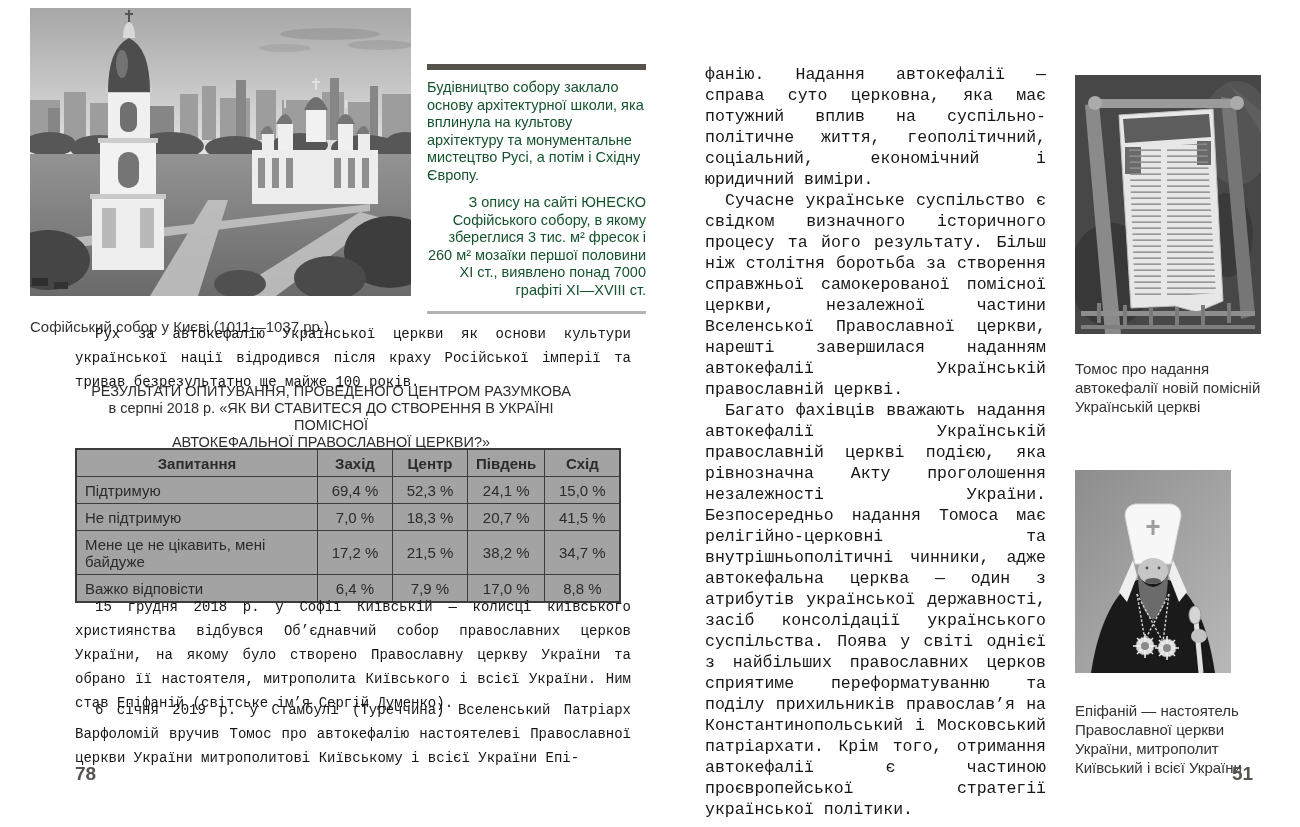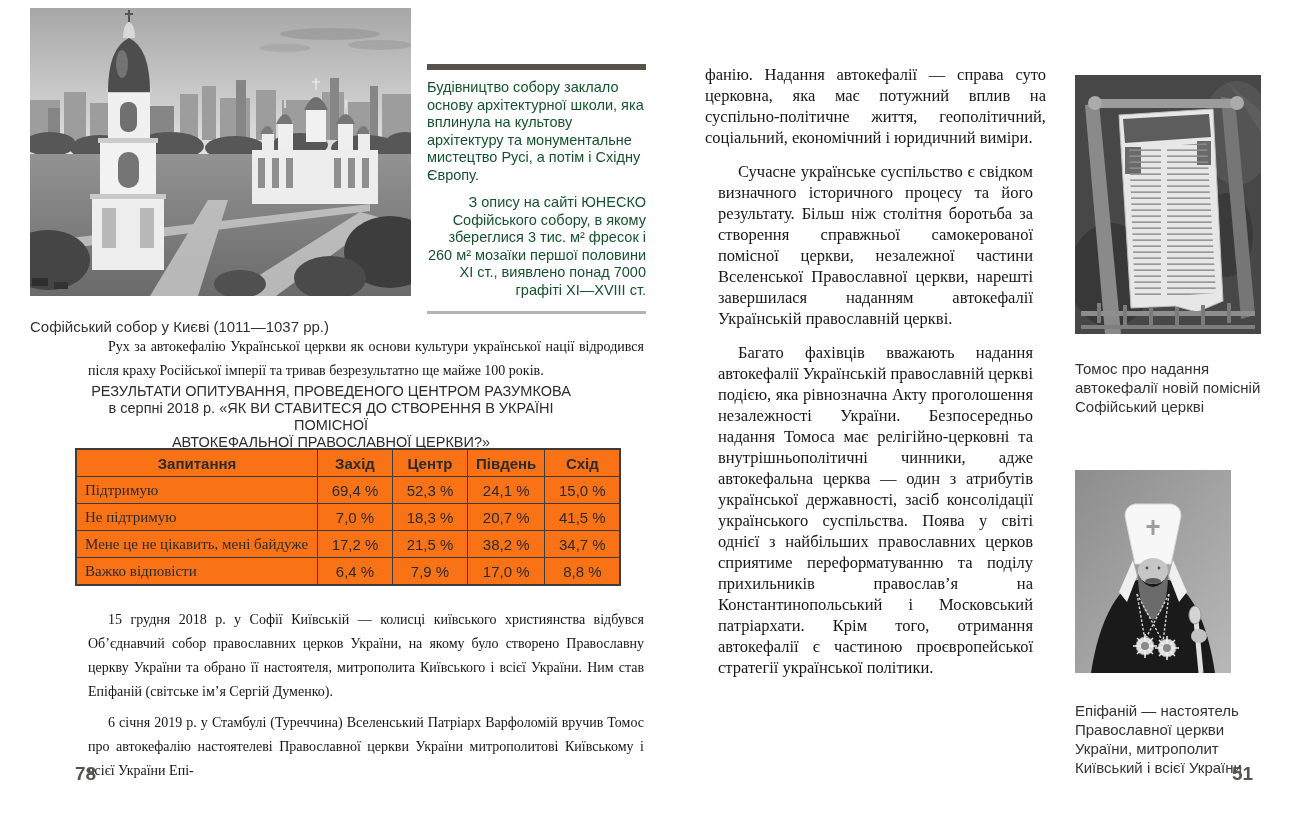--- a/index.html
+++ b/index.html
@@ -1,39 +1,39 @@
 <!DOCTYPE html>
 <html><head>
 <meta charset="utf-8">
 <style>
   html,body { margin:0; padding:0; background:#ffffff; }
   .spread {
     position:relative; width:1300px; height:827px; background:#ffffff;
     font-family:"Liberation Sans", sans-serif; color:#2e2e2e; overflow:hidden;
   }
   .abs { position:absolute; }
-  .serif { font-family:Liberation Serif, serif; color:#161616; }
+  .serif { font-family:Liberation Mono, monospace; color:#161616; }
   .just { text-align:justify; }
   .body-left { font-size:14px; line-height:24px; }
   .body-right { font-size:16.5px; line-height:21px; }
-  .indent { text-indent:20px; margin:13px; }
+  .indent { text-indent:20px; margin:0; }
   .noindent { text-indent:0; margin:0; }
   .caption { font-size:15px; line-height:19px; color:#333333;margin-top:17px; }
   .sidebar-box { width:219px; font-size:14.5px; line-height:17.5px; color:#14532d; }
   .sidebar-bar { height:6px; background:#57524c; margin-bottom:9px; }
   .sidebar-rule { height:3px; background:#b3b3b3; margin-top:12px; }
   .sidebar-quote { text-align:right; margin-top:10px; }
   .tbl-title { width:512px; text-align:center; font-size:14.5px; line-height:17px; color:#2d2d2d; }
-  table.survey { border-collapse:collapse; background:#f97316; }
+  table.survey { border-collapse:collapse; background:#a3a3a3; }
   table.survey th, table.survey td {
     border:1px solid #3c3c3c; font-size:15px; padding:4.5px 8px; color:#2b2b2b;
   }
   table.survey { border:2px solid #3c3c3c; }
   table.survey th { font-weight:bold; text-align:center; }
-  td.q { text-align:left; width:224px;font-family:Liberation Serif, serif; }
+  td.q { text-align:left; width:224px; }
   td.v, th.v { text-align:center; width:58px; }
   .pagenum { font-size:19px; font-weight:bold; color:#56544e; }
   .photo-frame { display:block; }
 </style>
 </head>
 <body>
 
 <div class="spread">
 
   <div class="abs photo-frame" style="left:30px; top:8px; width:381px; height:288px;">
@@ -251,21 +251,21 @@
         <rect x="22" y="228" width="4" height="20"></rect>
           <rect x="48" y="230" width="4" height="20"></rect>
         <rect x="74" y="232" width="4" height="20"></rect>
           <rect x="100" y="232" width="4" height="20"></rect>
         <rect x="126" y="230" width="4" height="20"></rect>
           <rect x="152" y="228" width="4" height="20"></rect>
       </g>
     </svg>
   </div>
 
-  <div class="abs caption" style="left:1075px; top:342px; width:196px;">Томос про надання автокефалії новій помісній Софійський церкві</div>
+  <div class="abs caption" style="left:1075px; top:342px; width:196px;">Томос про надання автокефалії новій помісній Українській церкві</div>
 
   <div class="abs photo-frame" style="left:1075px; top:470px; width:156px; height:203px;">
     <svg viewBox="0 0 156 203" width="156" height="203">
       <defs>
         <linearGradient id="ep" x1="0" y1="0" x2="1" y2="1">
           <stop offset="0" stop-color="#8d8d8d"></stop>
             <stop offset="1" stop-color="#b8b8b8"></stop>
         </linearGradient>
       </defs>
       <rect width="156" height="203" fill="url(#ep)"></rect>

